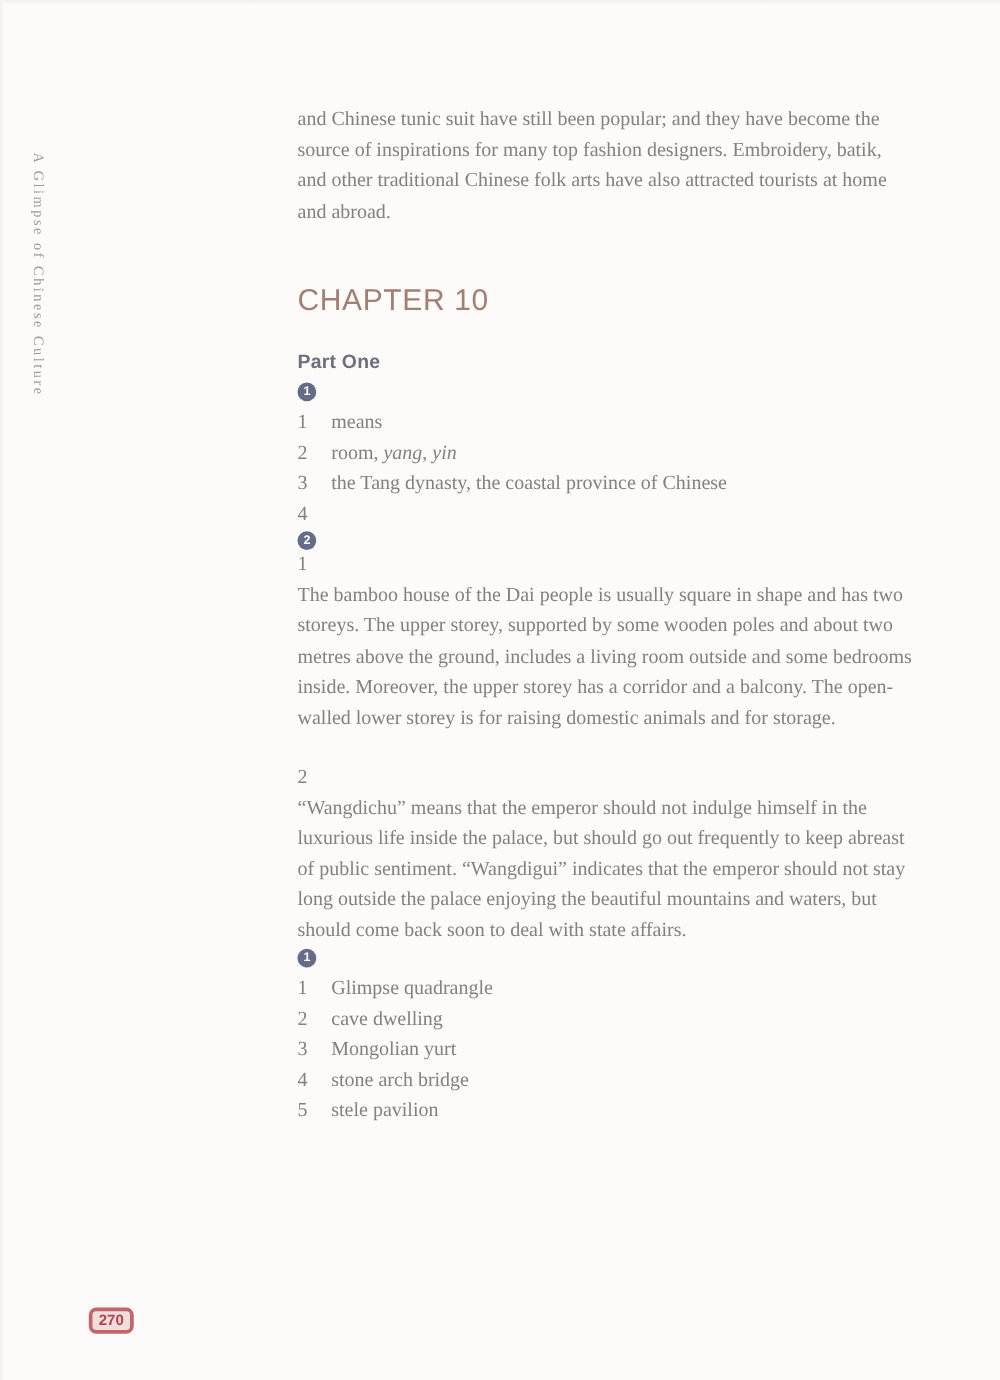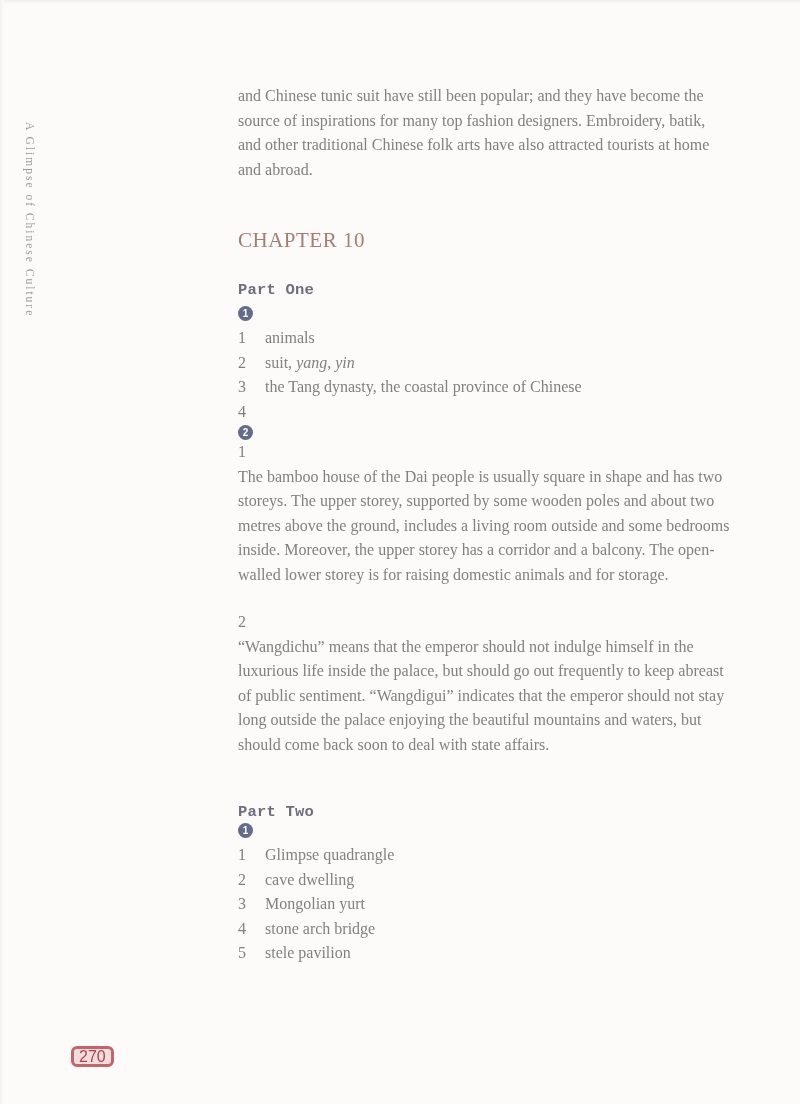--- a/index.html
+++ b/index.html
@@ -44,30 +44,30 @@
     width: 494px;
   }
   .body-par {
     margin: 0;
     font-size: 16px;
     line-height: 24.5px;
     color: #818181;
   }
   .chapter-heading {
     margin: 47px 0 16px 0;
-    font-family: Liberation Serif, serif;
+    font-family: Liberation Sans, sans-serif;
     font-weight: normal;
-    font-size: 21px;
+    font-size: 24px;
     letter-spacing: 0.5px;
     color: #a57e72;
     line-height: 23px;
   }
   .part-heading {
     margin: 29px 0 0 0;
-    font-family: Liberation Mono, monospace;
+    font-family: Liberation Sans, sans-serif;
     font-weight: bold;
     font-size: 15.5px;
     color: #6e6e7c;
     line-height: 18px;
     letter-spacing: 0.2px;
   }
   .circle-marker {
     margin-top: 7px;
     width: 15px;
     height: 15px;
@@ -107,22 +107,22 @@
   .part-two-marker { margin-top: 2px; }
   .page-badge {
     position: absolute;
     left: 71px;
     top: 1046px;
     background: #f0dedd;
     border: 3px solid #c2666b;
     border-radius: 6px;
     padding: 0 5px;
     font-family: "Liberation Sans", sans-serif;
-    font-weight: normal;
-    font-size: 16px;
+    font-weight: bold;
+    font-size: 12px;
     line-height: 15px;
     color: #b5414a;
   }
 </style>
 </head>
 <body>
 
 <div class="scan-edge-top"></div>
 <div class="scan-edge-left"></div>
 
@@ -137,25 +137,25 @@
   <section>
     <h2 class="part-heading">Part One</h2>
 
     <div class="circle-marker">
       <span>1</span>
     </div>
 
     <div class="qa-list">
       <div class="qa-row">
         <span class="qa-num">1</span>
-        <span class="qa-text">animals</span>
+        <span class="qa-text">means</span>
       </div>
       <div class="qa-row">
         <span class="qa-num">2</span>
-        <span class="qa-text"><span>suit, </span><em>yang</em><span>, </span><em>yin</em></span>
+        <span class="qa-text"><span>room, </span><em>yang</em><span>, </span><em>yin</em></span>
       </div>
       <div class="qa-row">
         <span class="qa-num">3</span>
         <span class="qa-text">the Tang dynasty, the coastal province of Chinese</span>
       </div>
       <div class="qa-row">
         <span class="qa-num">4</span>
       </div>
     </div>
 
@@ -168,21 +168,20 @@
       <p class="body-par">The bamboo house of the Dai people is usually square in shape and has two storeys. The upper storey, supported by some wooden poles and about two metres above the ground, includes a living room outside and some bedrooms inside. Moreover, the upper storey has a corridor and a balcony. The open-walled lower storey is for raising domestic animals and for storage.</p>
     </div>
 
     <div>
       <div class="essay-num gap-essay-2">2</div>
       <p class="body-par">“Wangdichu” means that the emperor should not indulge himself in the luxurious life inside the palace, but should go out frequently to keep abreast of public sentiment. “Wangdigui” indicates that the emperor should not stay long outside the palace enjoying the beautiful mountains and waters, but should come back soon to deal with state affairs.</p>
     </div>
   </section>
 
   <section>
-    <h2 class="part-heading part-two-heading">Part Two</h2>
 
     <div class="circle-marker part-two-marker">
       <span>1</span>
     </div>
 
     <div class="qa-list">
       <div class="qa-row">
         <span class="qa-num">1</span>
         <span class="qa-text">Glimpse quadrangle</span>
       </div>

